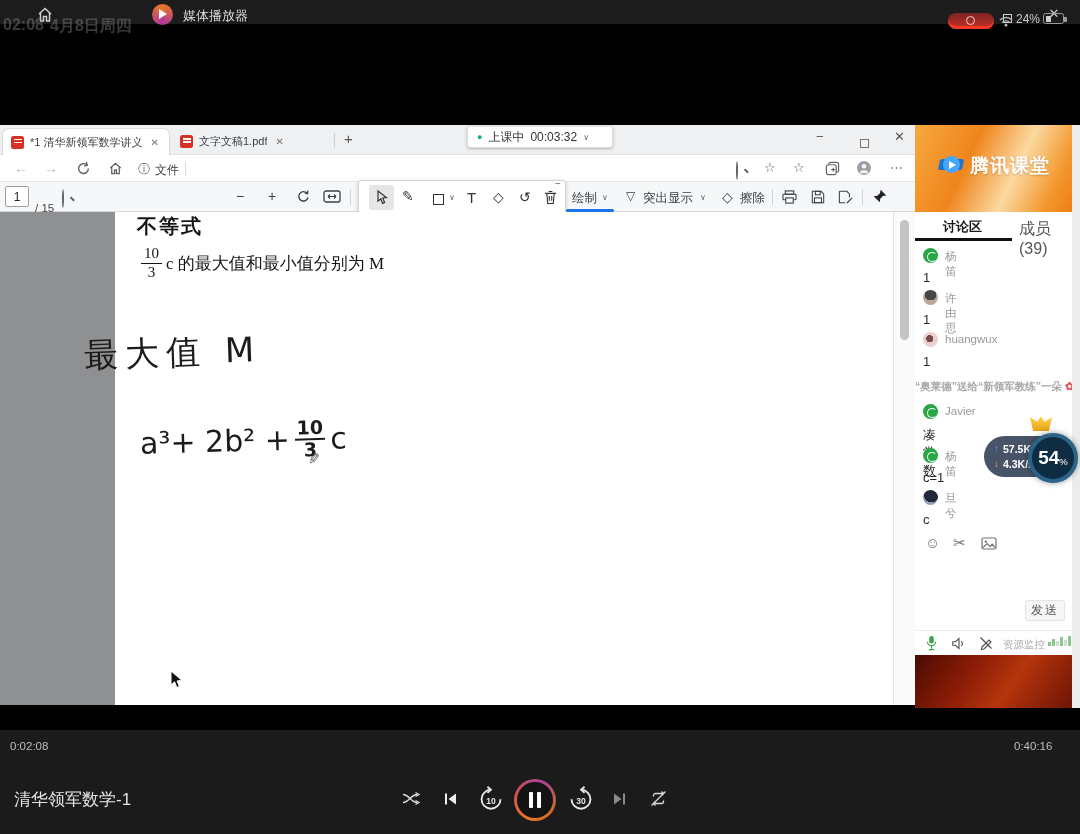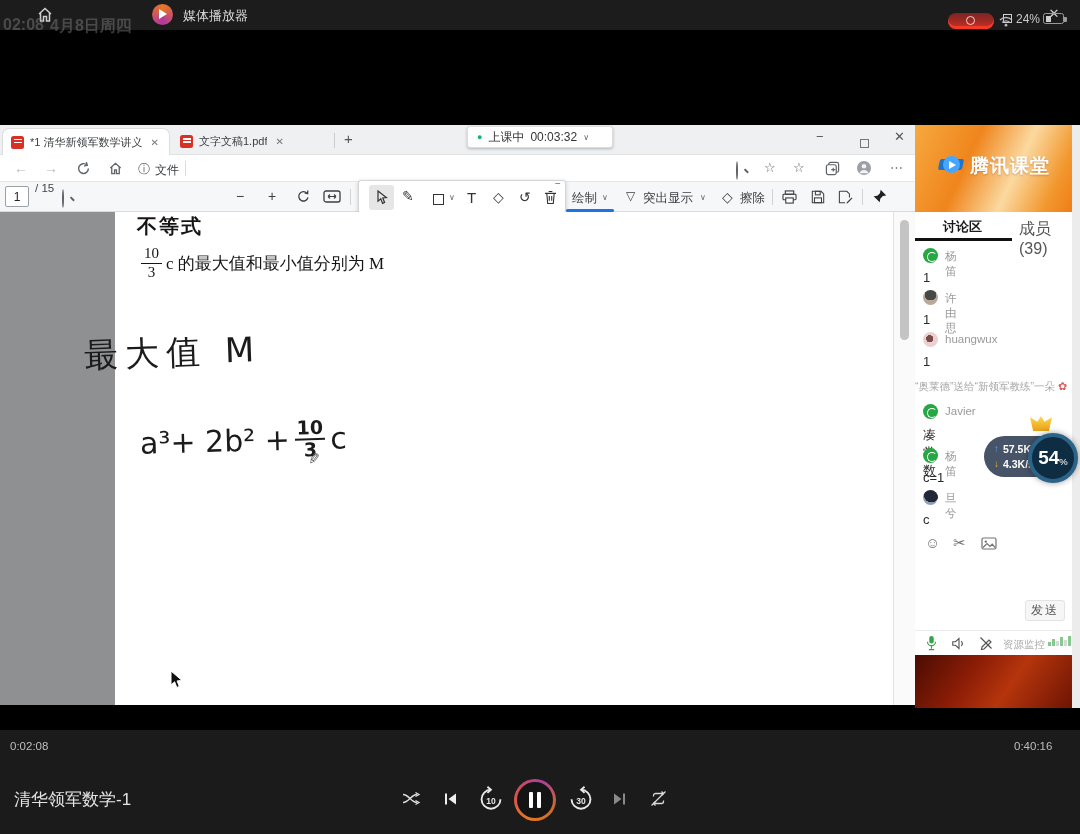--- a/index.html
+++ b/index.html
@@ -5,21 +5,21 @@
   * { margin:0; padding:0; box-sizing:border-box; }
   html,body { background:#000; }
   #stage {
     position:relative; width:1080px; height:834px; overflow:hidden;
     background:#000; font-family:"Liberation Sans", sans-serif;
     -webkit-font-smoothing:antialiased;
   }
   .abs { position:absolute; }
 
   
-  .titlebar { left:0; top:0; width:1080px; height:30px; background:#1c1c1c; }
+  .titlebar { left:0; top:0; width:1080px; height:24px; background:#1c1c1c; }
   .datetime { color:rgba(150,150,150,.38); font-size:16px; font-weight:bold; }
   .tb-title { color:#ddd; font-size:13px; }
   .winbtn { color:#cfcfcf; font-size:13px; width:22px; height:20px; text-align:center; line-height:20px; }
   .maxbox { width:9px; height:9px; border:1.3px solid #cfcfcf; display:inline-block; }
 
   
   .recpill { width:46px; height:16px; border-radius:9px;
     background:linear-gradient(#7c2424,#a42a22 55%,#d03226);
     box-shadow:inset 0 -3px 0 rgba(255,60,40,.8); }
   .recpill .ring { position:absolute; left:18px; top:3px; width:9px; height:9px;
@@ -105,21 +105,21 @@
   .ptab2 { font-size:16px; color:#555; }
   .tab-ind { position:absolute; left:0; top:26px; width:97px; height:2.5px; background:#111; }
   .mname { font-size:11.5px; color:#9a9a9a; }
   .mtext { font-size:13px; color:#2b2b2b; }
   .avatar { width:15px; height:15px; border-radius:50%; position:relative; }
   .av-green { background:#27a744; }
   .av-green:after { content:""; position:absolute; left:3.5px; top:3.5px; width:8px; height:8px; border:1.6px solid #fff; border-radius:50%; border-right-color:transparent; }
   .av-p1 { background:radial-gradient(circle at 50% 30%, #474747 45%, #b9a99a 46%); }
   .av-p2 { background:radial-gradient(circle at 45% 45%, #7a4a4a 30%, #eccfcf 32%); }
   .av-p3 { background:radial-gradient(circle at 55% 35%, #22283a 55%, #8fa0b5 57%); }
-  .giftrow { font-size:10.5px; color:#a8a8a8; white-space:nowrap; }
+  .giftrow { font-size:10.5px; color:#a8a8a8; white-space:nowrap;font-weight:bold; }
   .gflower { color:#e05a5a; font-size:11px; }
   .chatico { font-size:15px; color:#737373; }
   .sendbtn { position:absolute; width:40px; height:21px; background:#f6f6f6; border:1px solid #e3e3e3; border-radius:3px; font-size:12px; color:#555; text-align:center; line-height:19px; letter-spacing:2px; }
   .footsep { position:absolute; left:0; width:157px; height:1px; background:#ececec; }
   .monitor-lbl { font-size:10.5px; color:#a9a9a9; }
   .bars { display:flex; align-items:flex-end; gap:1.5px; height:10px; }
   .bars i { display:block; width:2.5px; background:#86c98e; }
   .bars i.g { background:#d7d7d7; }
 
   .banner-bot { position:absolute; left:0; top:530px; width:157px; height:53px;
@@ -230,21 +230,21 @@
       <svg class="abs" style="left:856px;top:5px" width="16" height="16" viewBox="0 0 16 16">
           <circle cx="8" cy="8" r="7" fill="#9aa0a6"></circle>
           <circle cx="8" cy="6.3" r="2.3" fill="#f1f3f4"></circle>
           <path d="M3.6 13.2 a4.6 4.6 0 0 1 8.8 0" fill="#f1f3f4"></path>
         </svg>
       <span class="abs addr-right" style="left:890px;top:5px">⋯</span>
     </div>
 
     <div class="pdfbar">
       <span class="pagebox">1</span>
-      <span class="abs pcount" style="left:35px;top:0">/ 15</span>
+      <span class="abs pcount" style="left:35px;top:20px">/ 15</span>
       <span class="abs magnifier" style="left:62px;top:8px"></span>
       <span class="abs tool-glyph" style="left:236px;top:6px">−</span>
       <span class="abs tool-glyph" style="left:268px;top:6px">+</span>
       <svg class="abs" style="left:296px;top:7px" width="15" height="15" viewBox="0 0 16 16">
           <path d="M12.8 9 a5 5 0 1 1 -1.2 -4.6" fill="none" stroke="#3c4043" stroke-width="1.4"></path>
           <path d="M12.6 1.6 L12.4 5 L9.2 4.2" fill="none" stroke="#3c4043" stroke-width="1.4"></path>
         </svg>
       <svg class="abs" style="left:323px;top:8px" width="18" height="13" viewBox="0 0 18 13">
           <rect x="1" y="1" width="16" height="11" rx="2" fill="none" stroke="#3c4043" stroke-width="1.3"></rect>
           <path d="M5 6.5 h8 M5 6.5 l2 -2 M5 6.5 l2 2 M13 6.5 l-2 -2 M13 6.5 l-2 2" fill="none" stroke="#3c4043" stroke-width="1.1"></path>

